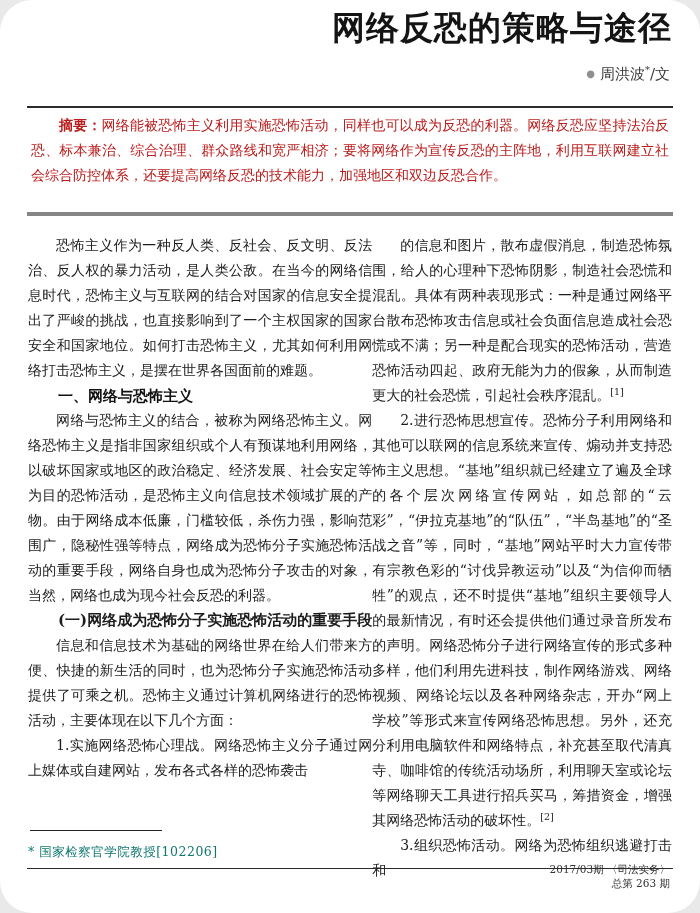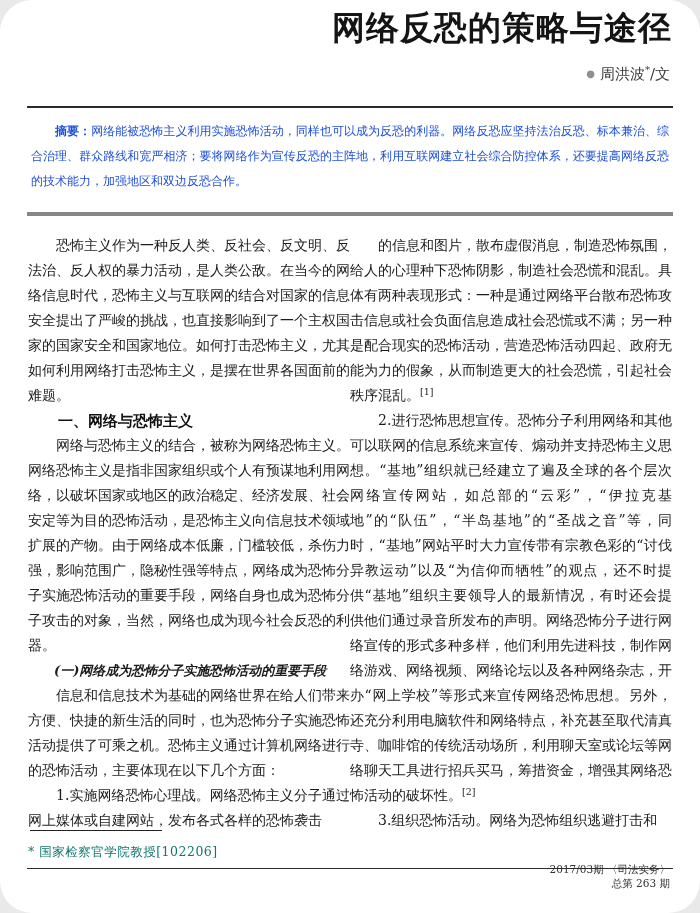--- a/index.html
+++ b/index.html
@@ -23,23 +23,23 @@
     position:absolute; top:64px; right:30px;
     font-size:15px; color:#3a3a3a; white-space:nowrap;
   }
   .byline .bullet { color:#8f8f8f; font-size:10px; vertical-align:2px; margin-right:5px; }
   .byline sup { font-size:10px; }
   .rule-thin {
     position:absolute; top:106px; left:27px; right:27px;
     border-top:2px solid #2b2b2b;
   }
   .abstract {
-    position:absolute; top:119px; left:31px; right:31px;
-    font-size:12px; line-height:25px; text-align:justify;
-    color:#1d4ed8;
+    position:absolute; top:113px; left:31px; right:31px;
+    font-size:14px; line-height:25px; text-align:justify;
+    color:#b91c1c;
   }
   .abstract p { margin:0; text-indent:2em; }
   .abstract .lbl { font-weight:bold; font-family:"Liberation Sans", sans-serif; }
   .abstract .kw { margin-top:4px; }
   .kw-text { white-space:pre-wrap; }
   .rule-thick {
     position:absolute; top:212px; left:27px; right:27px;
     height:4px; background:#868686;
   }
   .columns {
@@ -51,22 +51,22 @@
     color:#1c1c1c;
   }
   .col-left { position:relative; }
   .col p { margin:0; text-indent:2em; }
   .sec-heading {
     font-family:"Liberation Sans", sans-serif;
     font-size:15px; font-weight:bold; margin:0;
     text-indent:2em; line-height:25px; color:#111;
   }
   .subsec-heading {
-    font-size:13px; font-weight:bold; margin:0;
-    text-indent:2.2em; line-height:25px; white-space:nowrap;font-style:italic;
+    font-size:15px; font-weight:bold; margin:0;
+    text-indent:2.2em; line-height:25px; white-space:nowrap;
   }
   .ref { font-size:9.5px; vertical-align:5px; line-height:0; }
   .footnote-block {
     position:absolute; left:0; bottom:4px; width:100%;
   }
   .fn-sep { width:132px; border-top:1.5px solid #222; margin:0 0 8px 2px; }
   .fn-text { margin:0; text-indent:0 !important; font-size:12.5px; letter-spacing:0.5px; color:#0f766e; }
   .footer-rule {
     position:absolute; top:868px; left:27px; right:27px;
     border-top:1.5px solid #2b2b2b;

